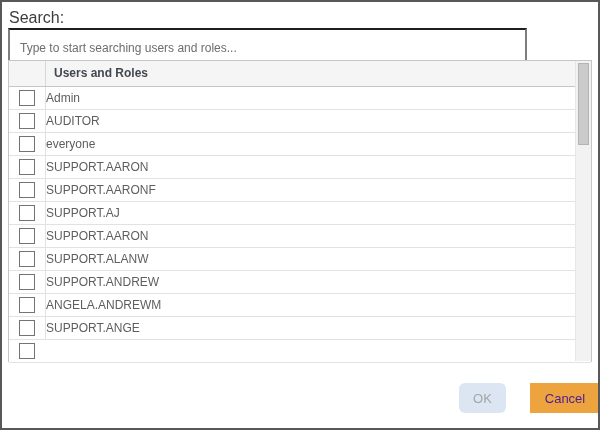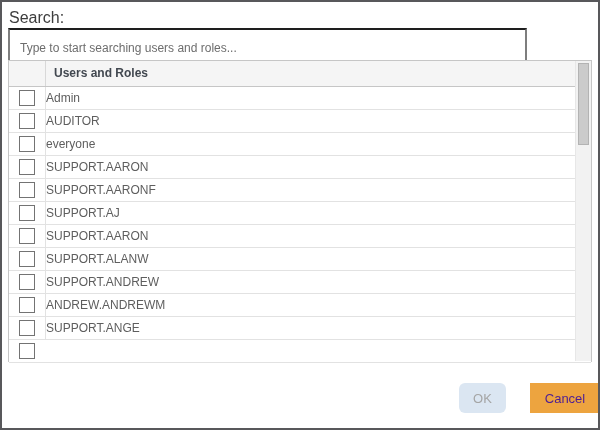--- a/index.html
+++ b/index.html
@@ -124,21 +124,21 @@
         <div class="grid-row">
           <div class="cb-cell">
             <span class="cb"></span>
           </div>
           <div class="cell">SUPPORT.ANDREW</div>
         </div>
         <div class="grid-row">
           <div class="cb-cell">
             <span class="cb"></span>
           </div>
-          <div class="cell">ANDREW.ANDREWM</div>
+          <div class="cell">ANGELA.ANDREWM</div>
         </div>
         <div class="grid-row">
           <div class="cb-cell">
             <span class="cb"></span>
           </div>
           <div class="cell">SUPPORT.ANGE</div>
         </div>
         <div class="grid-row">
           <div class="cb-cell">
             <span class="cb"></span>

